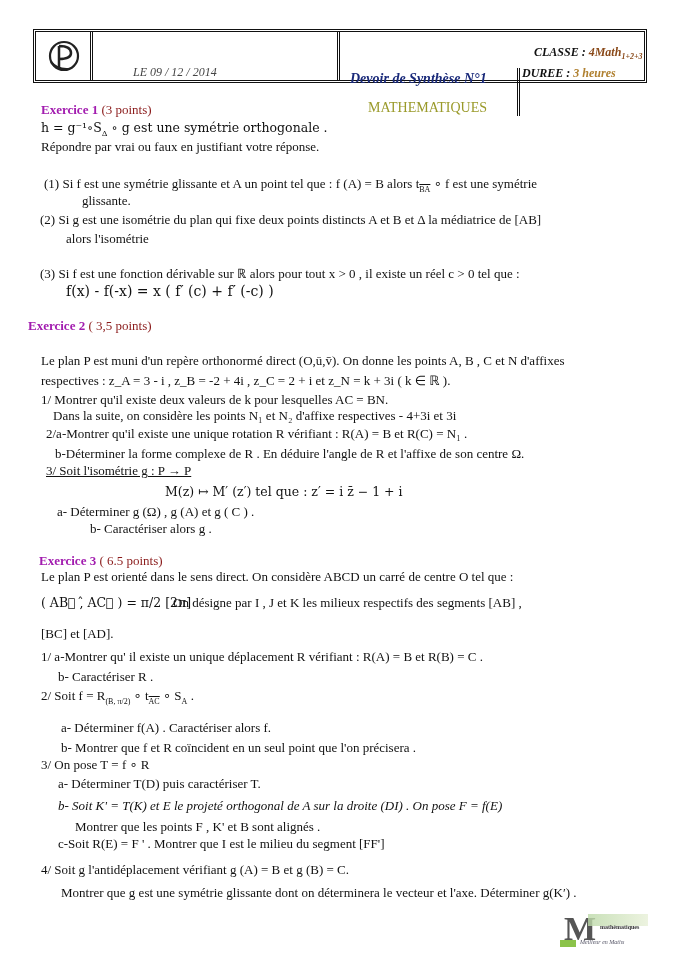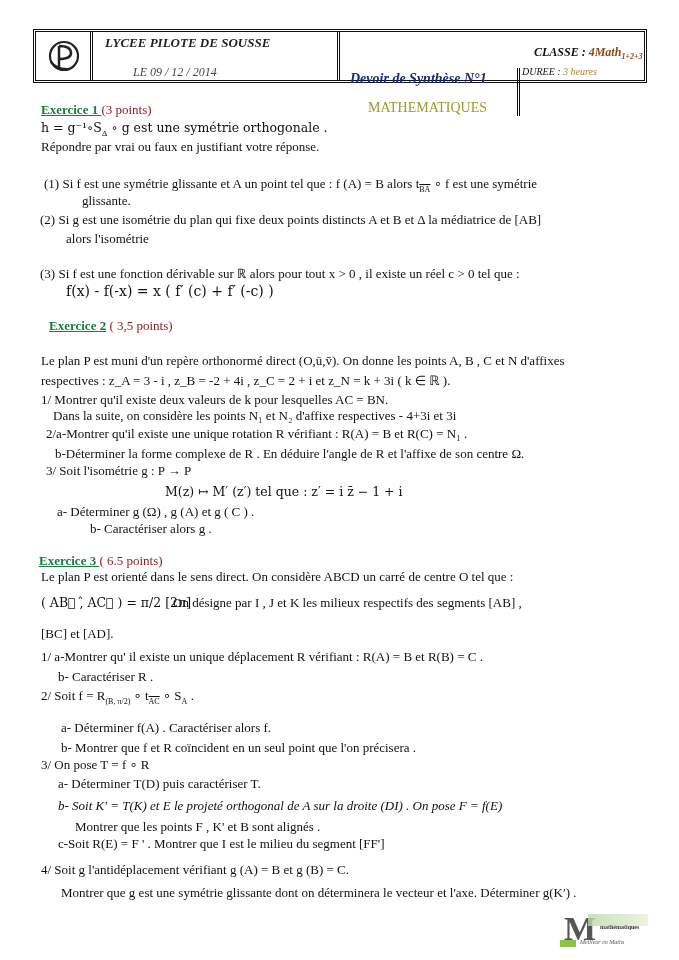--- a/index.html
+++ b/index.html
@@ -15,42 +15,41 @@
   .lycee { left:57px; width:247px; }
   .devoir { left:304px; width:180px;margin-top:36px; }
   .classe { left:484px; width:124px; }
   .lycee-name { position:absolute; left:12px; top:3px; font-size:13px; font-style:italic; font-weight:bold; color:#222; }
   .date { position:absolute; left:40px; top:33px; font-size:12px; font-style:italic; color:#444; }
   .devoir-t { position:absolute; left:10px; top:3px; font-size:14px; font-weight:bold; font-style:italic; color:#1a2a7a; }
   .matiere { position:absolute; left:28px; top:32px; font-size:14px; font-weight:normal; color:#9a9a2a; }
   .classe-t { position:absolute; left:14px; top:5px; font-size:12px; font-weight:bold; font-style:italic;margin-top:8px; }
   .classe-v { color:#8a4a1a; }
   .classe-v sub { font-size:8px; }
-  .duree-t { position:absolute; left:2px; top:34px; font-size:10px; font-weight:normal; font-style:italic; }
+  .duree-t { position:absolute; left:2px; top:34px; font-size:12px; font-weight:bold; font-style:italic; }
   .duree-v { color:#b08030; }
-  .ex-title { color:#15803d; font-weight:bold; text-decoration:underline; }
+  .ex-title { color:#a21caf; font-weight:bold; }
   .pts { color:#8a1a1a; }
   .m { font-family:"DejaVu Serif", serif; font-size:12.5px; }
   sub, sup { font-size:8px; }
   .ovl { text-decoration:overline; }
   .footer-logo { position:absolute; left:560px; top:910px; width:100px; height:40px; }
 </style>
 </head>
 <body>
 
 <div class="hdr">
   <div class="hcell b logo">
     <svg width="51" height="48" viewBox="0 0 51 48" style="position:absolute;left:3px;top:0;">
       <circle cx="25" cy="24" r="14" fill="none" stroke="#222" stroke-width="2.2"></circle>
       <path d="M20 14 L20 36 M20 14 Q32 14 32 21 Q32 27 20 27" fill="none" stroke="#222" stroke-width="2.5"></path>
       <path d="M12 30 Q18 38 30 37" fill="none" stroke="#222" stroke-width="2.2"></path>
     </svg>
   </div>
   <div class="hcell b lycee">
-    <span class="lycee-name">LYCEE PILOTE DE SOUSSE</span>
     <span class="date">LE   09 / 12  / 2014</span>
   </div>
   <div class="hcell b devoir">
     <span class="devoir-t">Devoir de Synthèse  N°1</span>
     <span class="matiere">MATHEMATIQUES</span>
   </div>
   <div class="hcell classe">
     <span class="classe-t"><span>CLASSE : </span><span class="classe-v"><span>4Math</span><sub>1+2+3</sub></span></span>
     <span class="duree-t"><span>DUREE : </span><span class="duree-v">3 heures</span></span>
   </div>
@@ -66,30 +65,30 @@
 
 <div class="abs" style="left:44px;top:176px;">
   <span>(1)  Si  f  est une symétrie glissante et A un point tel que : f (A) = B   alors  t</span><sub class="ovl">BA</sub><span> ∘ f  est une symétrie</span>
 </div>
 <div class="abs" style="left:82px;top:193px;">glissante.</div>
 <div class="abs" style="left:40px;top:212px;">(2)  Si   g est une isométrie du plan qui fixe deux points distincts A et B et Δ la médiatrice de  [AB]</div>
 <div class="abs" style="left:66px;top:231px;">alors  l'isométrie</div>
 <div class="abs" style="left:40px;top:264px;">(3)  Si f est une fonction dérivable sur ℝ alors pour tout x &gt; 0 , il existe un réel c &gt; 0 tel que :</div>
 <div class="abs m" style="left:66px;top:283px;font-size:14px;">f(x) - f(-x)  =  x ( f′ (c)  +  f′ (-c) )</div>
 
-<div class="abs" style="left:49px;top:318px;">
+<div class="abs" style="left:28px;top:318px;">
   <span class="ex-title">Exercice 2</span><span class="pts"> ( 3,5 points)</span>
 </div>
 <div class="abs" style="left:41px;top:353px;">Le plan P est muni d'un repère orthonormé direct (O,ū,v̄). On donne les points A, B , C et N d'affixes</div>
 <div class="abs" style="left:41px;top:373px;">respectives : z_A = 3 - i , z_B = -2 + 4i , z_C = 2 + i  et z_N = k + 3i  ( k ∈ ℝ ).</div>
 <div class="abs" style="left:41px;top:392px;">1/ Montrer qu'il existe deux valeurs  de  k pour lesquelles  AC = BN.</div>
 <div class="abs" style="left:53px;top:408px;">Dans la suite, on considère les points N₁ et N₂  d'affixe  respectives  - 4+3i et 3i</div>
 <div class="abs" style="left:46px;top:426px;">2/a-Montrer qu'il existe une unique rotation R  vérifiant :  R(A) = B  et  R(C) =  N₁ .</div>
 <div class="abs" style="left:55px;top:446px;">b-Déterminer la forme complexe de R . En déduire  l'angle de R et l'affixe de son centre Ω.</div>
-<div class="abs" style="left:46px;top:463px;">3/ Soit l'isométrie  g : P      →      P</div>
+<div class="abs" style="left:46px;top:463px;text-decoration:underline;">3/ Soit l'isométrie  g : P      →      P</div>
 <div class="abs m" style="left:165px;top:484px;">M(z)  ↦  M′ (z′)    tel que :  z′  =  i z̄ − 1 + i</div>
 <div class="abs" style="left:57px;top:504px;">a- Déterminer g (Ω) ,  g (A) et g ( C ) .</div>
 <div class="abs" style="left:57px;top:521px;padding-left:33px;">b- Caractériser  alors g .</div>
 
 <div class="abs" style="left:39px;top:553px;">
   <span class="ex-title">Exercice 3 </span><span class="pts">(  6.5 points)</span>
 </div>
 <div class="abs" style="left:41px;top:569px;">Le plan P est orienté dans le sens direct. On considère ABCD un carré de centre O tel que :</div>
 <div class="abs m" style="left:41px;top:595px;">( AB⃗ ,̂ AC⃗ ) = π/2  [2π]</div>
 <div class="abs" style="left:173px;top:595px;">On désigne par I ,  J  et  K  les milieux respectifs des segments  [AB] ,</div>

